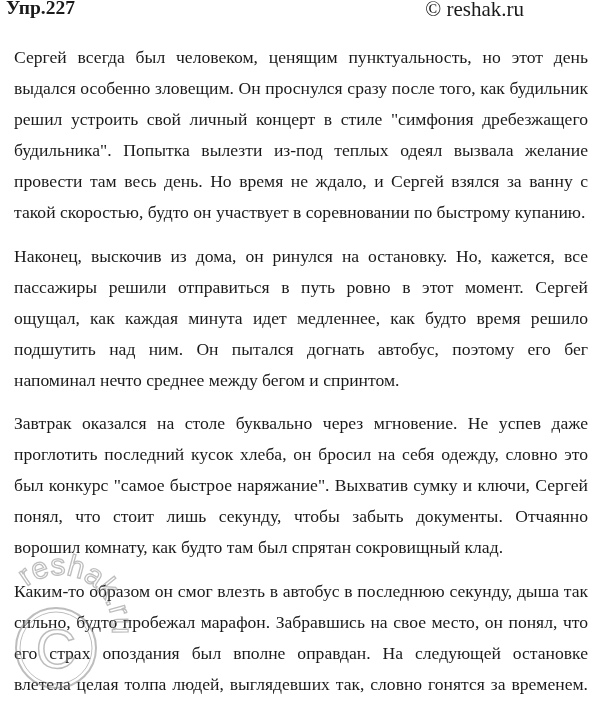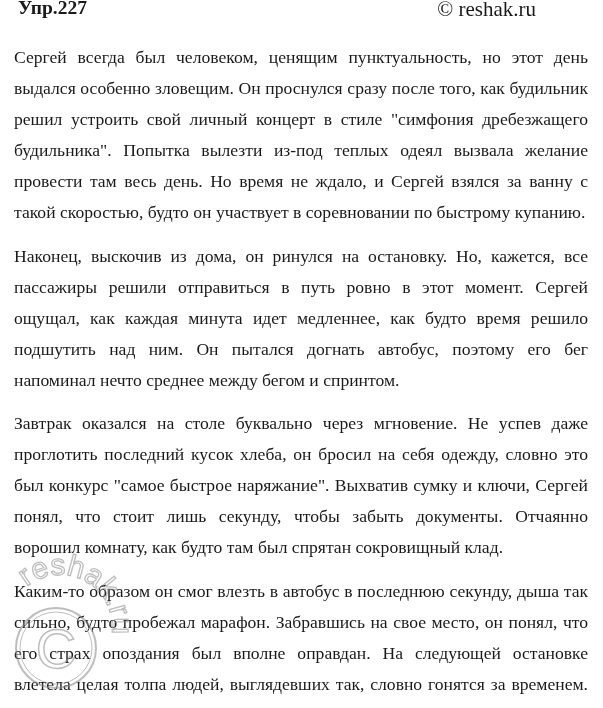--- a/index.html
+++ b/index.html
@@ -1,21 +1,21 @@
 <!DOCTYPE html>
 <html><head>
   <meta charset="utf-8">
   <style>
     html, body { margin: 0; padding: 0; background: #ffffff; }
     body {
       width: 603px; height: 708px; position: relative; overflow: hidden;
       font-family: "Liberation Serif", serif; color: #1a1a1a;
     }
     .header {
-      position: absolute; left: 16px; top: 0; width: 510px; height: 28px; padding-left: 12px;
+      position: absolute; left: 4px; top: 0; width: 510px; height: 28px; padding-left: 12px;
     }
     .title {
       position: absolute; left: 2px; top: -3px;
       font-weight: bold; font-size: 19.5px; letter-spacing: 0;
     }
     .copyright {
       position: absolute; right: 2px; top: -3px;
       font-size: 21px;
     }
     .content {

